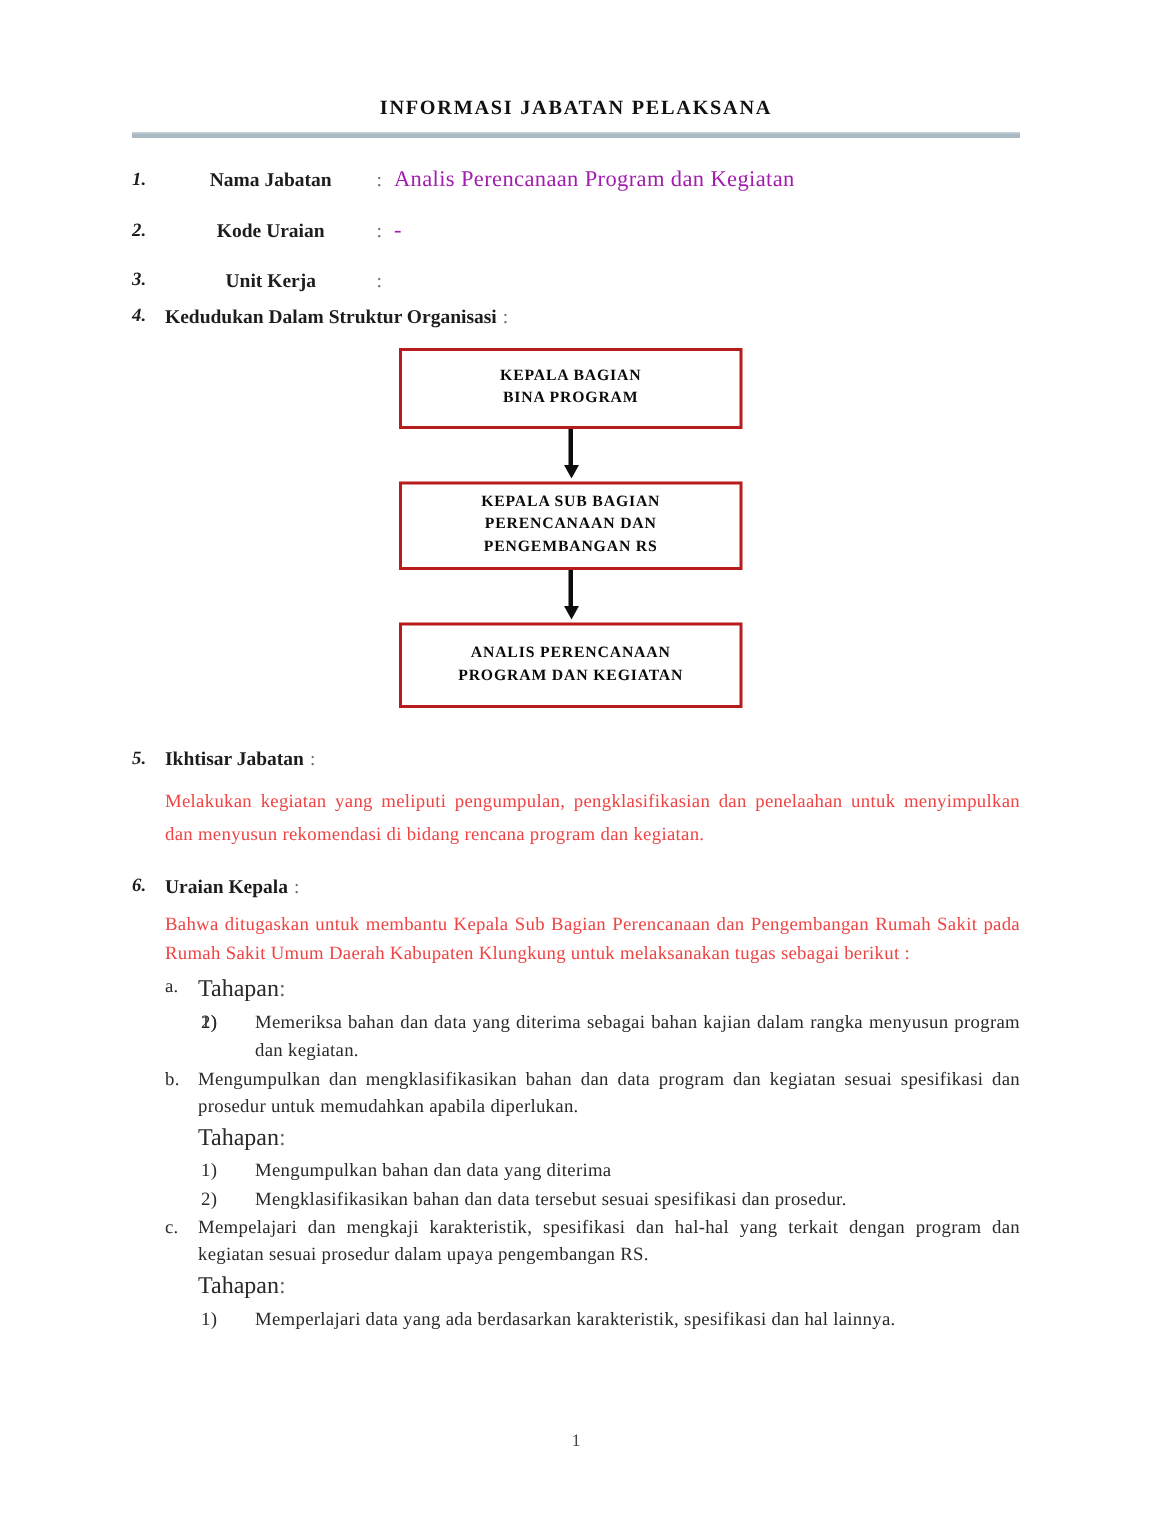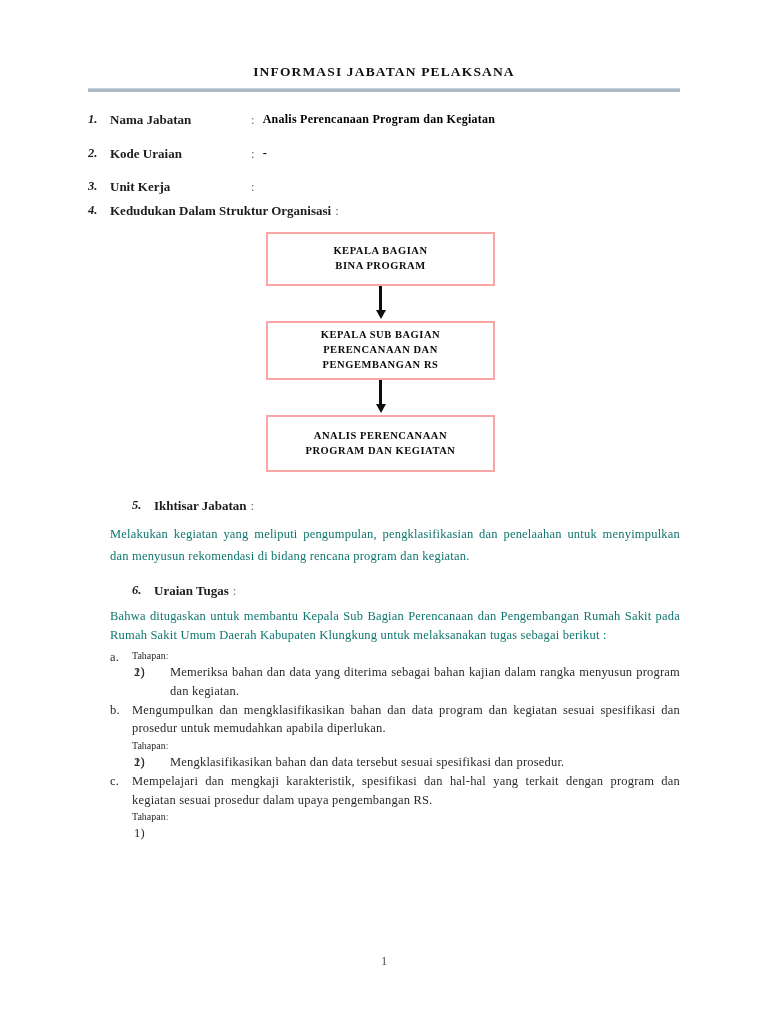--- a/index.html
+++ b/index.html
@@ -61,47 +61,47 @@
     font-weight: bold;
     font-style: italic;
     font-size: 12.5px;
     vertical-align: top;
   }
   .field-label {
     display: inline-block;
     font-weight: bold;
     font-size: 13px;
     vertical-align: top;
+    text-align: center;
   }
   .field-label.fixedw { width: 141px; }
   .field-colon {
     display: inline-block;
     color: #6d6d6d;
     vertical-align: top;
   }
   .field-value {
     display: inline-block;
     padding-left: 8px;
-    font-size: 12px;
+    font-size: 15px;
     letter-spacing: .25px;
-    color: #000000;
+    color: #a21caf;
     vertical-align: top;
-    font-weight: bold;
   }
   .field-colon-tight { padding-left: 4px; color: #6d6d6d; }
 
   
   .orgchart {
     position: absolute;
     left: 266px;
     top: 232px;
     width: 229px;
   }
   .org-box {
-    border: 2px solid #fca5a5;
+    border: 2px solid #b91c1c;
     box-sizing: border-box;
     width: 229px;
     display: flex;
     flex-direction: column;
     align-items: center;
     justify-content: center;
     text-align: center;
     background: #fff;
     font-weight: bold;
     font-size: 10.5px;
@@ -142,27 +142,26 @@
 
   
   .section {
     position: absolute;
     left: 88px;
     width: 592px;
   }
   .sec-head {
     font-size: 13px;
     white-space: nowrap;
-    margin-left: 44px;
   }
   .para {
     font-size: 12.5px;
     line-height: 1.78;
     text-align: justify;
-    color: #0f766e;
+    color: #ef4444;
     letter-spacing: .2px;
     margin: 0;
     padding-left: 22px;
   }
   .para.compact { line-height: 1.52; }
 
   
   .alpha-item {
     position: relative;
     padding-left: 44px;
@@ -172,21 +171,21 @@
     color: #2a2a2a;
     letter-spacing: .2px;
   }
   .alpha-marker {
     position: absolute;
     left: 22px;
     top: 0;
   }
   .tahapan {
     padding-left: 44px;
-    font-size: 10px;
+    font-size: 16px;
     line-height: 1.5;
     color: #2a2a2a;
   }
   .tahapan .colon { color: #6d6d6d; }
 
   .num-item {
     position: relative;
     padding-left: 82px;
     font-size: 12.5px;
     line-height: 1.5;
@@ -267,21 +266,21 @@
 
   <div class="section" style="top:498px;">
     <div class="sec-head">
       <span class="field-num">5.</span><span class="field-label">Ikhtisar Jabatan</span><span class="field-colon field-colon-tight">:</span>
     </div>
     <p class="para" style="margin-top:9px;">Melakukan kegiatan yang meliputi pengumpulan, pengklasifikasian dan penelaahan untuk menyimpulkan dan menyusun rekomendasi di bidang rencana program dan kegiatan.</p>
   </div>
 
   <div class="section" style="top:583px;">
     <div class="sec-head">
-      <span class="field-num">6.</span><span class="field-label">Uraian Tugas</span><span class="field-colon field-colon-tight">:</span>
+      <span class="field-num">6.</span><span class="field-label">Uraian Kepala</span><span class="field-colon field-colon-tight">:</span>
     </div>
 
     <p class="para compact" style="margin-top:8px;">Bahwa ditugaskan untuk membantu Kepala Sub Bagian Perencanaan dan Pengembangan Rumah Sakit pada Rumah Sakit Umum Daerah Kabupaten Klungkung untuk melaksanakan tugas sebagai berikut :</p>
 
     <div class="alpha-item" style="margin-top:3px;">
       <span class="alpha-marker">a.</span>
     </div>
     <div class="tahapan">
       <span>Tahapan</span><span class="colon">:</span>
     </div>
@@ -295,34 +294,36 @@
 
     <div class="alpha-item">
       <span class="alpha-marker">b.</span>
       <span>Mengumpulkan dan mengklasifikasikan bahan dan data program dan kegiatan sesuai spesifikasi dan prosedur untuk memudahkan apabila diperlukan.</span>
     </div>
     <div class="tahapan">
       <span>Tahapan</span><span class="colon">:</span>
     </div>
     <div class="num-item">
       <span class="num-marker">1)</span>
+      <span>Mengumpulkan bahan dan data yang diterima</span>
     </div>
     <div class="num-item">
       <span class="num-marker">2)</span>
       <span>Mengklasifikasikan bahan dan data tersebut sesuai spesifikasi dan prosedur.</span>
     </div>
 
     <div class="alpha-item">
       <span class="alpha-marker">c.</span>
       <span>Mempelajari dan mengkaji karakteristik, spesifikasi dan hal-hal yang terkait dengan program dan kegiatan sesuai prosedur dalam upaya pengembangan RS.</span>
     </div>
     <div class="tahapan">
       <span>Tahapan</span><span class="colon">:</span>
     </div>
     <div class="num-item">
       <span class="num-marker">1)</span>
+      <span>Memperlajari data yang ada berdasarkan karakteristik, spesifikasi dan hal lainnya.</span>
     </div>
 
   </div>
 
   <div class="page-number">1</div>
 
 </div>
 
 </body></html>

